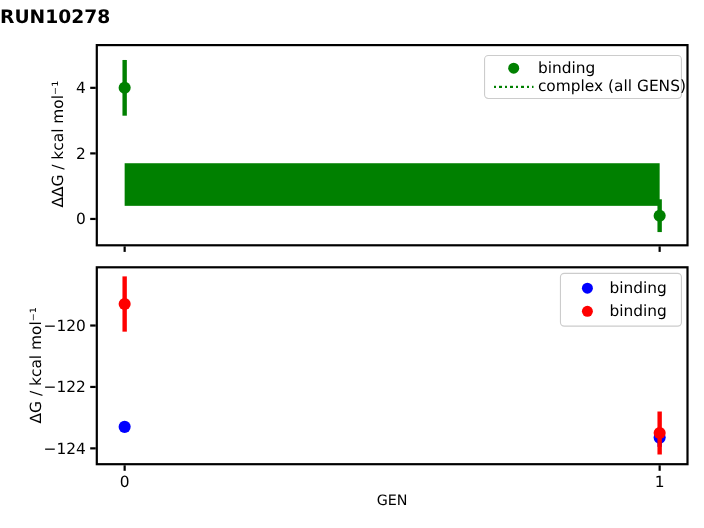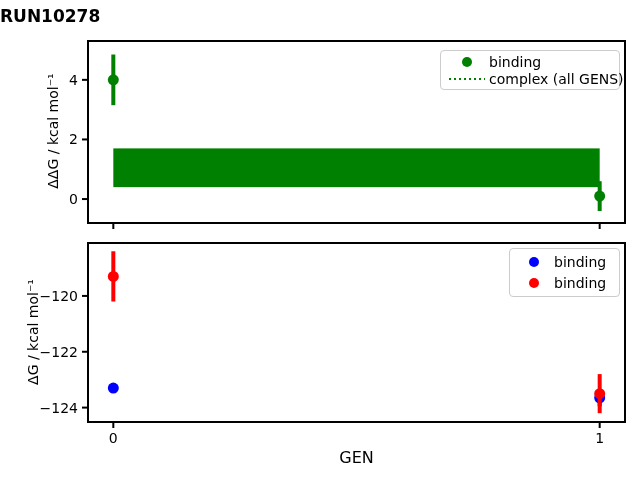--- a/index.html
+++ b/index.html
@@ -50,21 +50,21 @@
     width: 240px; height: 18px;
     text-align: center;
     font-size: 14px;
     transform: rotate(-90deg);
     white-space: nowrap;
   }
   .ylabel-top    { left: -66px; top: 122px; }
   .ylabel-bottom { left: -86px; top: 323px; }
   .xlabel {
     position: absolute; left: 87px; top: 448px; width: 539px;
-    text-align: center; font-size: 16px;
+    text-align: center; font-size: 13px;
   }
 </style>
 </head>
 <body>
 
 <div class="figure">
 
   <div class="suptitle">RUN10278</div>
 
   <div class="axes axes-top">

